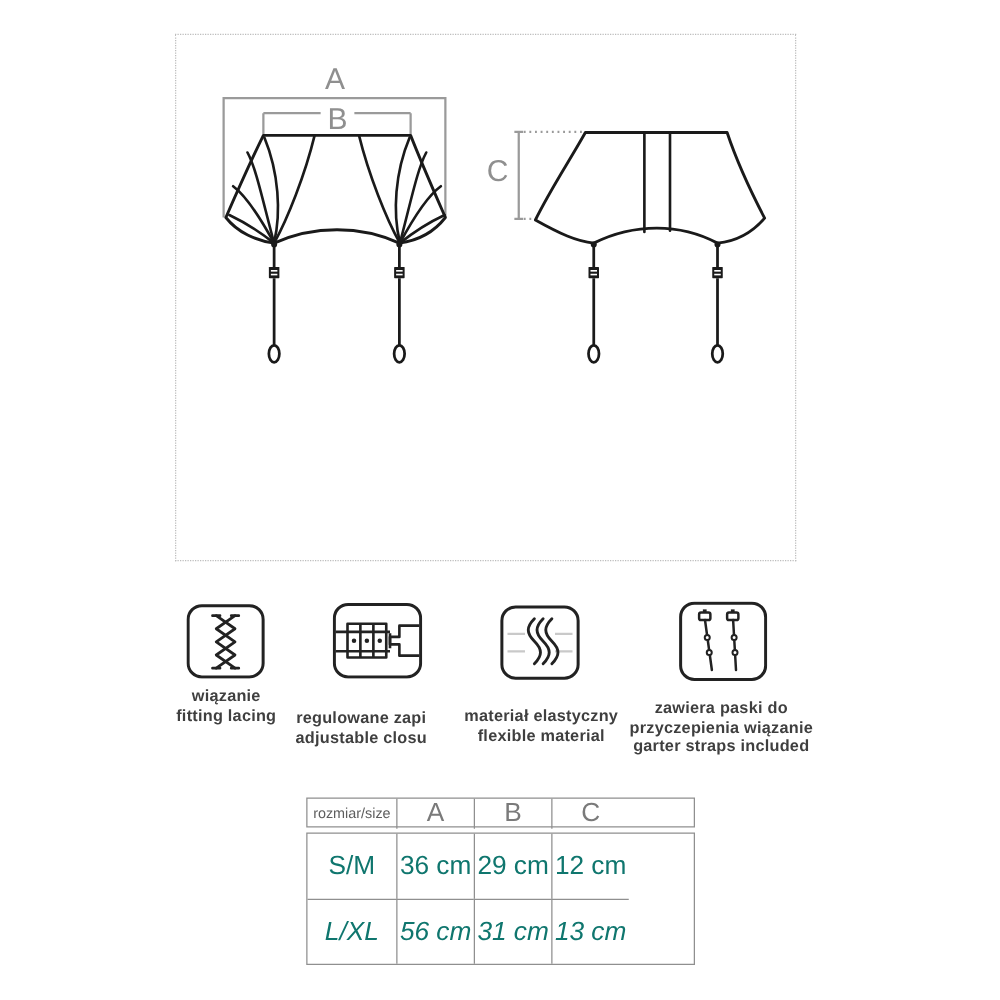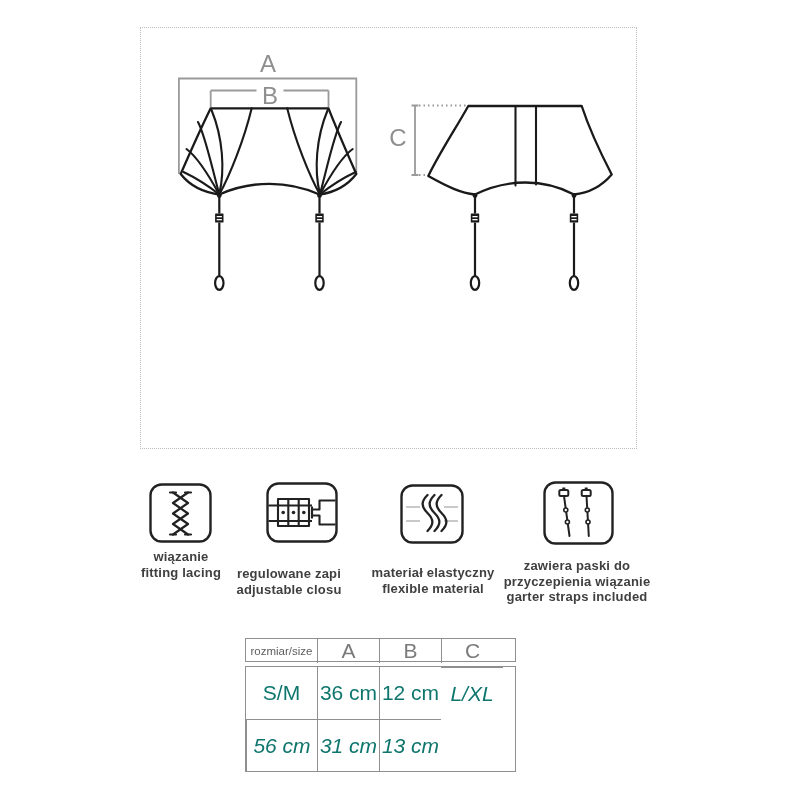--- a/index.html
+++ b/index.html
@@ -15,21 +15,21 @@
   .meas-label{
     position:absolute;transform:translateX(-50%);
     color:#8f8f8f;font-size:24px;font-weight:400;line-height:1;
   }
   .feature-icon{position:absolute;}
   .caption{
     position:absolute;transform:translateX(-50%);
     text-align:center;color:#3f3f3f;font-size:13px;font-weight:700;
     line-height:15.5px;letter-spacing:.2px;white-space:nowrap;
   }
-  .size-table{position:absolute;left:245px;top:638px;width:271px;color:#686868;}
+  .size-table{position:absolute;left:245px;top:638px;width:311px;color:#686868;}
   .st-header{
     display:grid;grid-template-columns:71px 62px 62px 62px;
     height:24px;border:1.5px solid #8f8f8f;box-sizing:border-box;
   }
   .st-body{
     margin-top:4px;display:grid;grid-template-columns:71px 62px 62px 62px;
     grid-auto-rows:52px;border:1.5px solid #8f8f8f;box-sizing:border-box;
   }
   .st-cell{
     display:flex;align-items:center;justify-content:center;
@@ -193,20 +193,21 @@
   <div class="size-table">
     <div class="st-header">
       <div class="st-cell small">rozmiar/size</div>
       <div class="st-cell bl head-letter">A</div>
       <div class="st-cell bl head-letter">B</div>
       <div class="st-cell bl head-letter">C</div>
     </div>
     <div class="st-body">
       <div class="st-cell">S/M</div>
       <div class="st-cell bl">36 cm</div>
+      <div class="st-cell bl">29 cm</div>
       <div class="st-cell bl">12 cm</div>
       <div class="st-cell bt">L/XL</div>
       <div class="st-cell bl bt">56 cm</div>
       <div class="st-cell bl bt">31 cm</div>
       <div class="st-cell bl bt">13 cm</div>
     </div>
   </div>
 
 </div>
 

